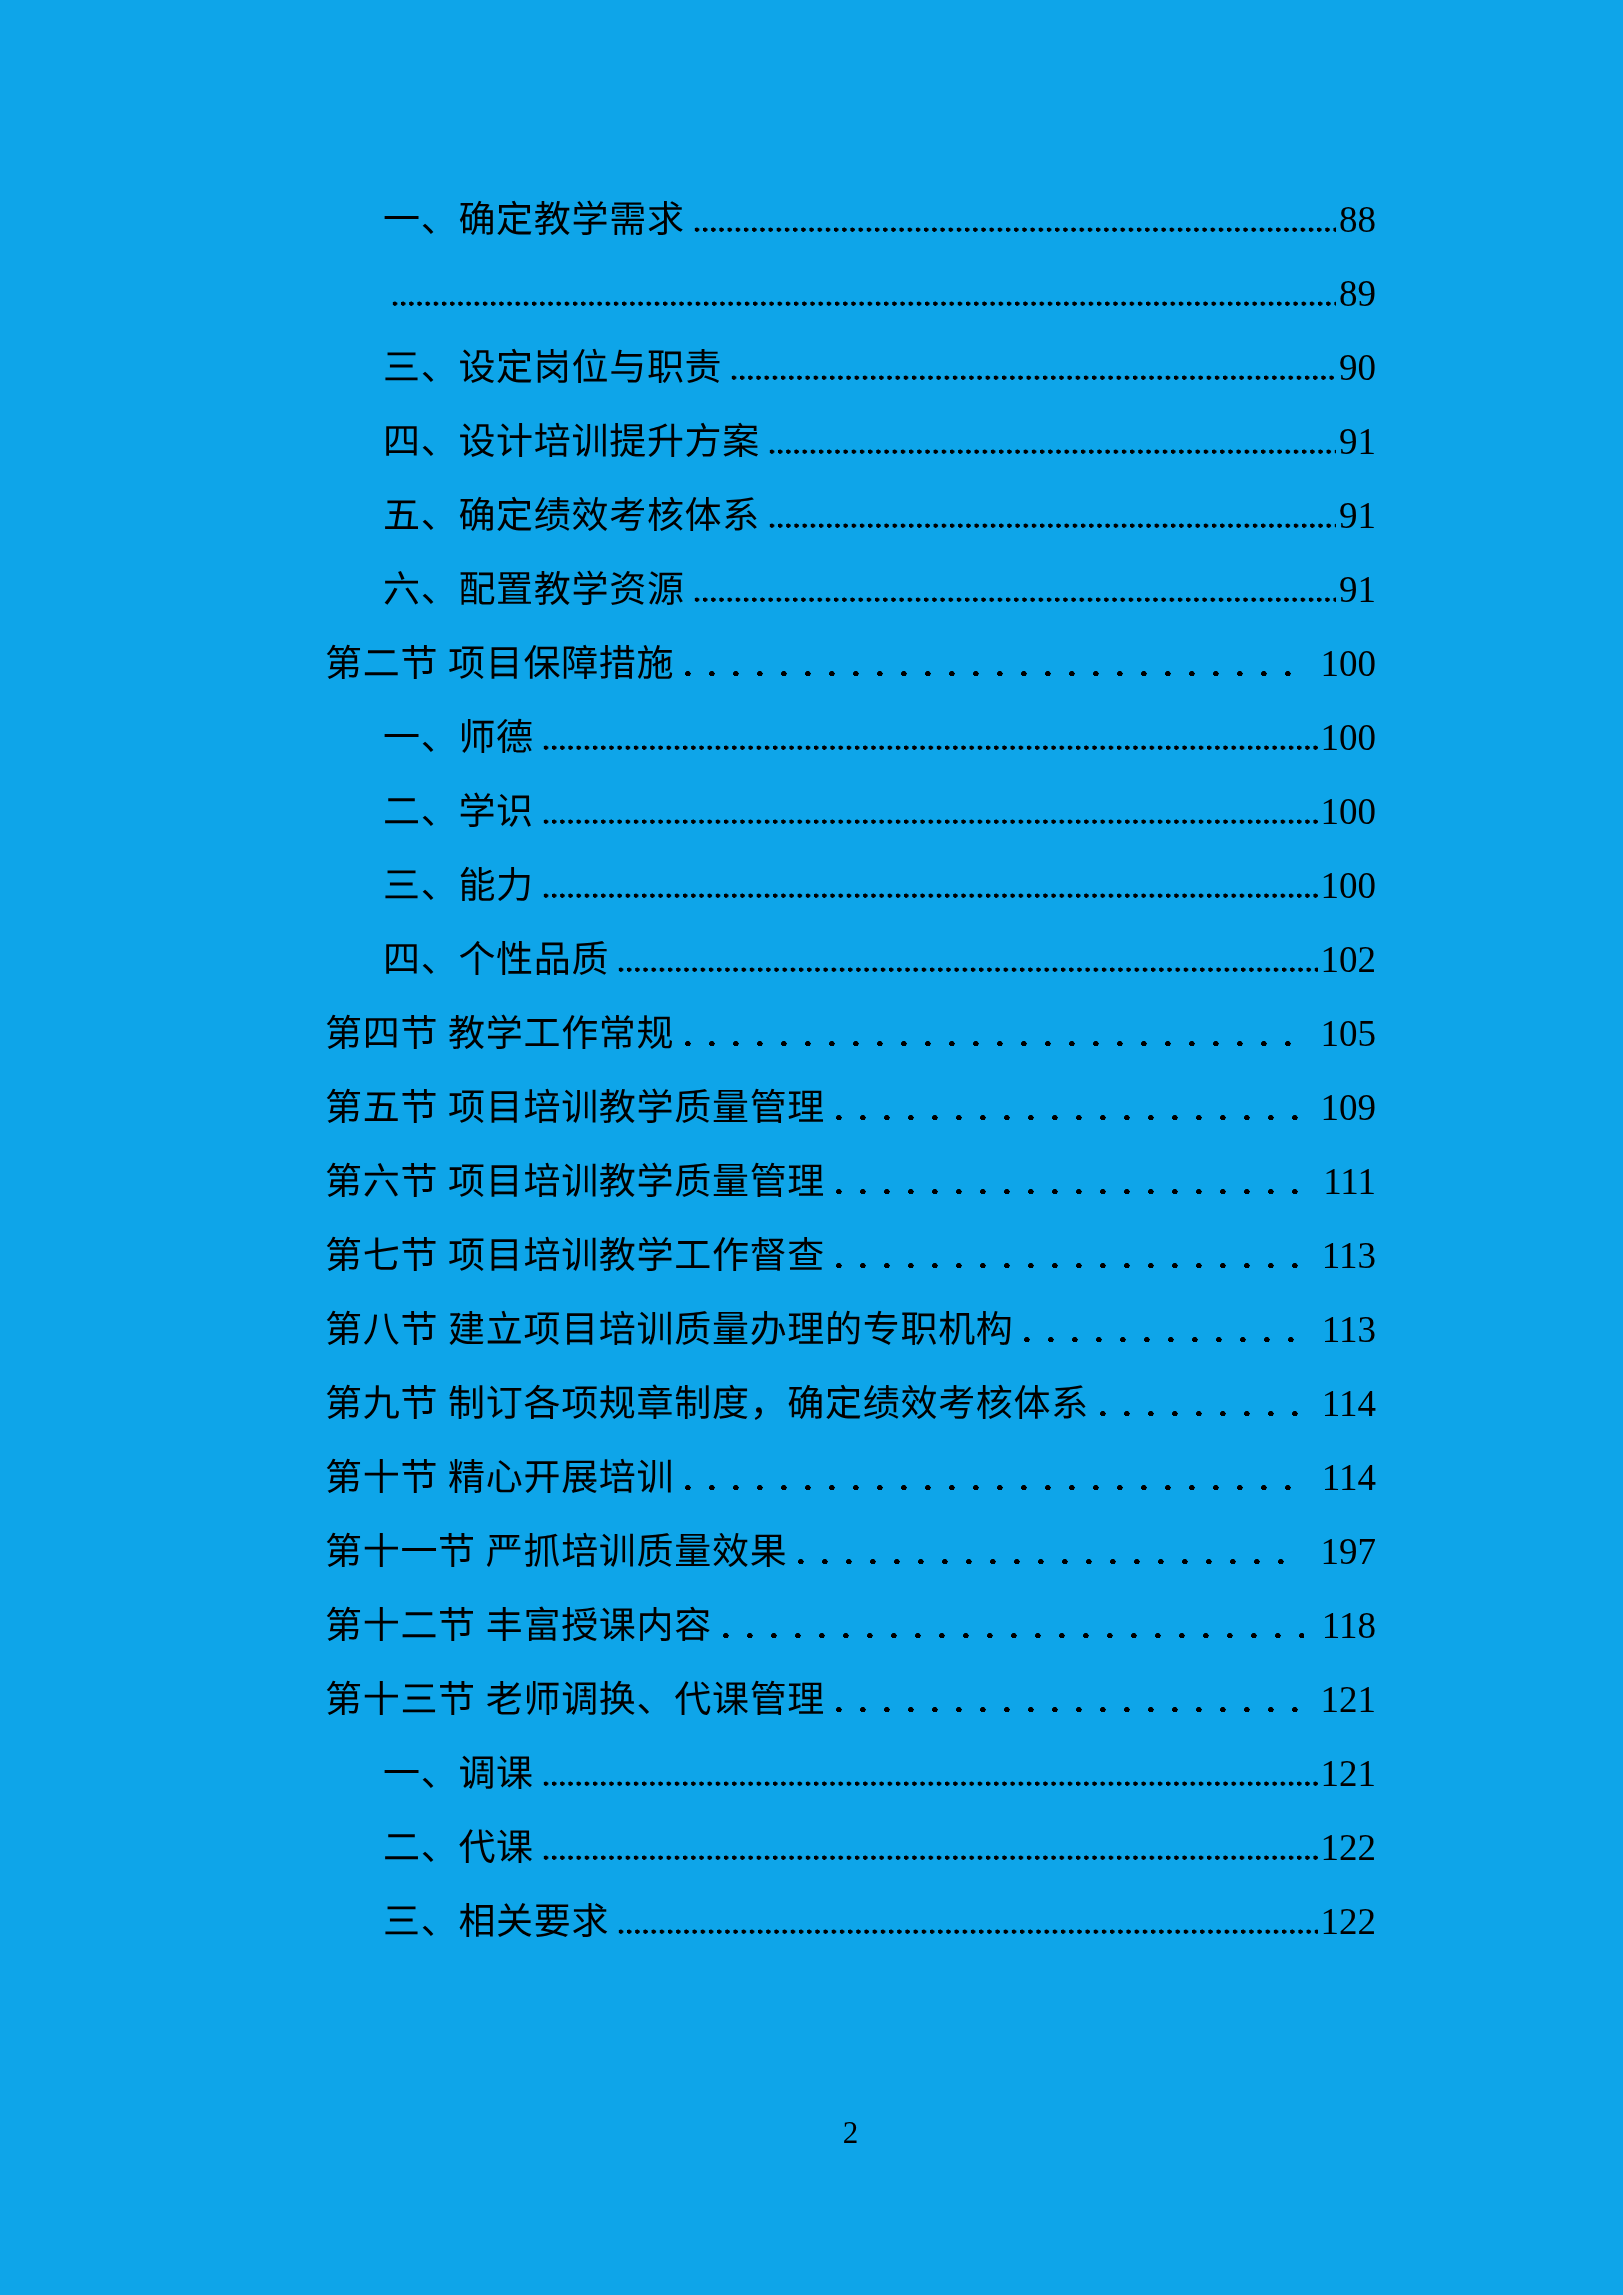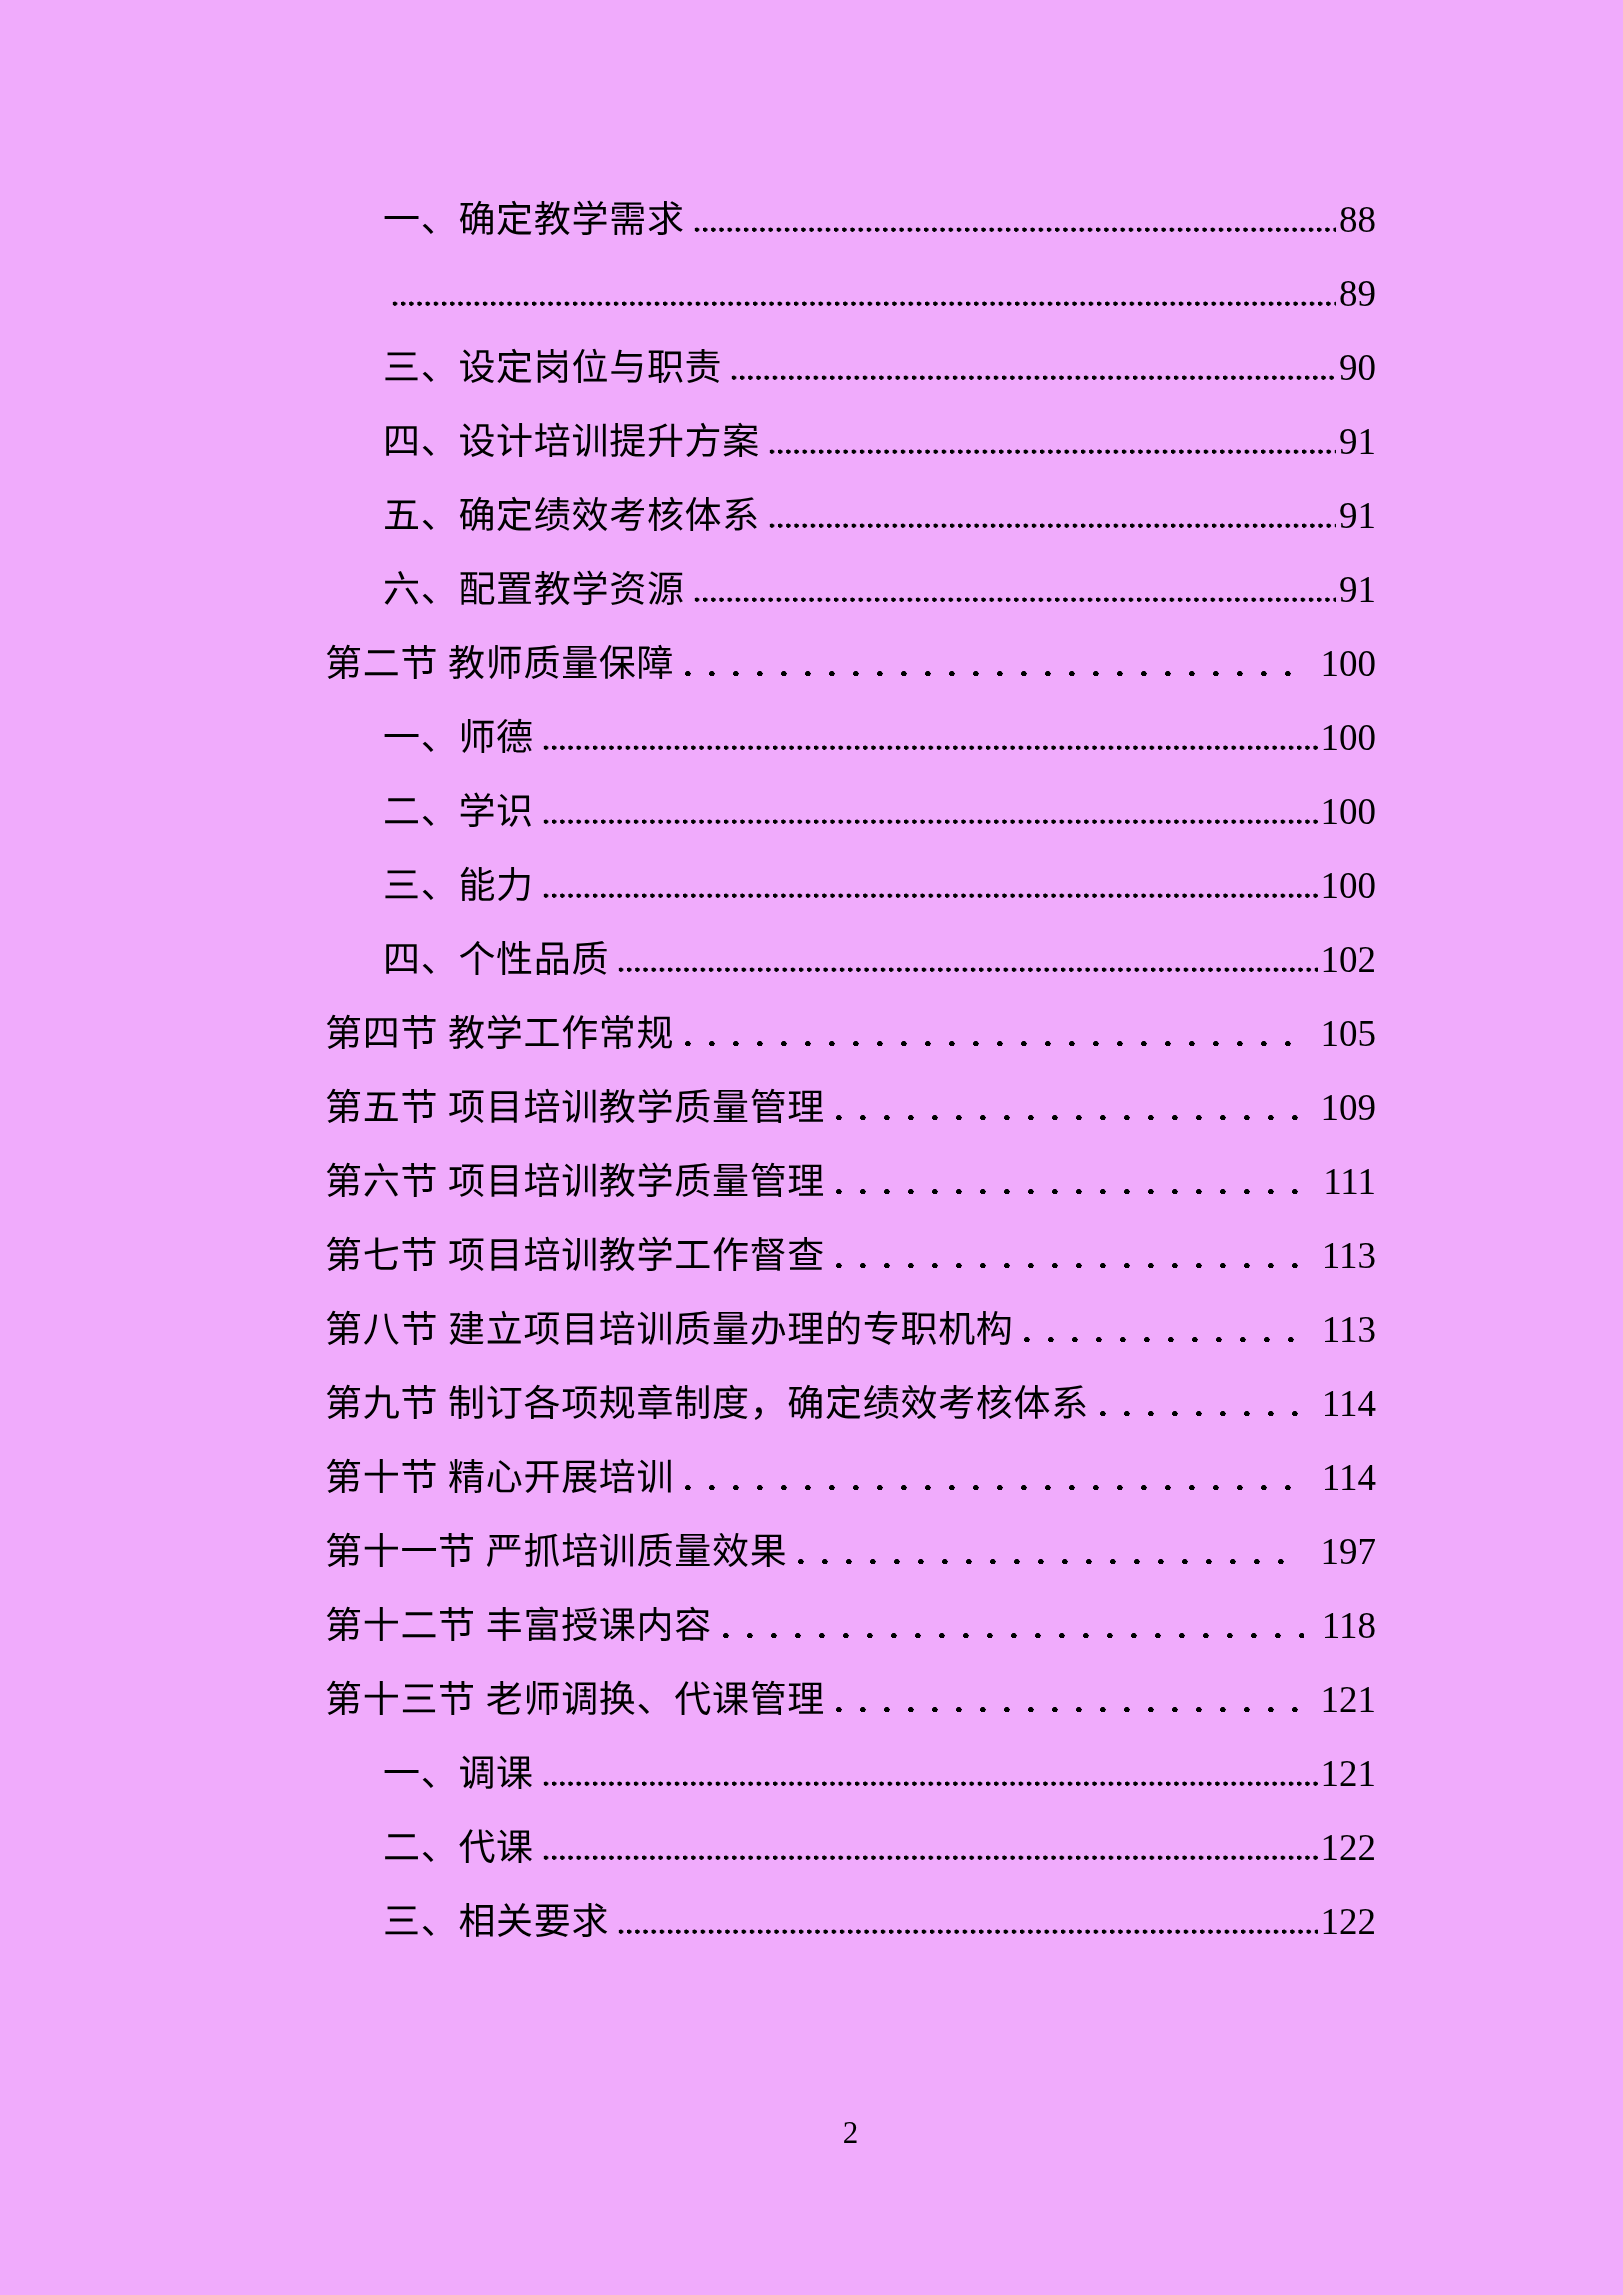--- a/index.html
+++ b/index.html
@@ -4,21 +4,21 @@
 <style>
   html, body {
     margin: 0;
     padding: 0;
     background: #e8e8e8;
   }
   .page {
     position: relative;
     width: 1623px;
     height: 2295px;
-    background: #f0abfc;
+    background: #0ea5e9;
     font-family: "Liberation Serif", "DejaVu Serif", serif;
     color: #000000;
     overflow: hidden;
   }
   .toc {
     position: absolute;
     left: 325px;
     top: 183px;
     width: 1051px;
   }
@@ -98,21 +98,21 @@
     <span class="toc-label">五、确定绩效考核体系</span>
     <span class="leader"></span>
     <span class="toc-page">91</span>
   </div>
       <div class="toc-row level-3">
     <span class="toc-label">六、配置教学资源</span>
     <span class="leader"></span>
     <span class="toc-page">91</span>
   </div>
       <div class="toc-row level-2">
-    <span class="toc-label">第二节 教师质量保障</span>
+    <span class="toc-label">第二节 项目保障措施</span>
     <span class="leader"></span>
     <span class="toc-page">100</span>
   </div>
       <div class="toc-row level-3">
     <span class="toc-label">一、师德</span>
     <span class="leader"></span>
     <span class="toc-page">100</span>
   </div>
       <div class="toc-row level-3">
     <span class="toc-label">二、学识</span>

